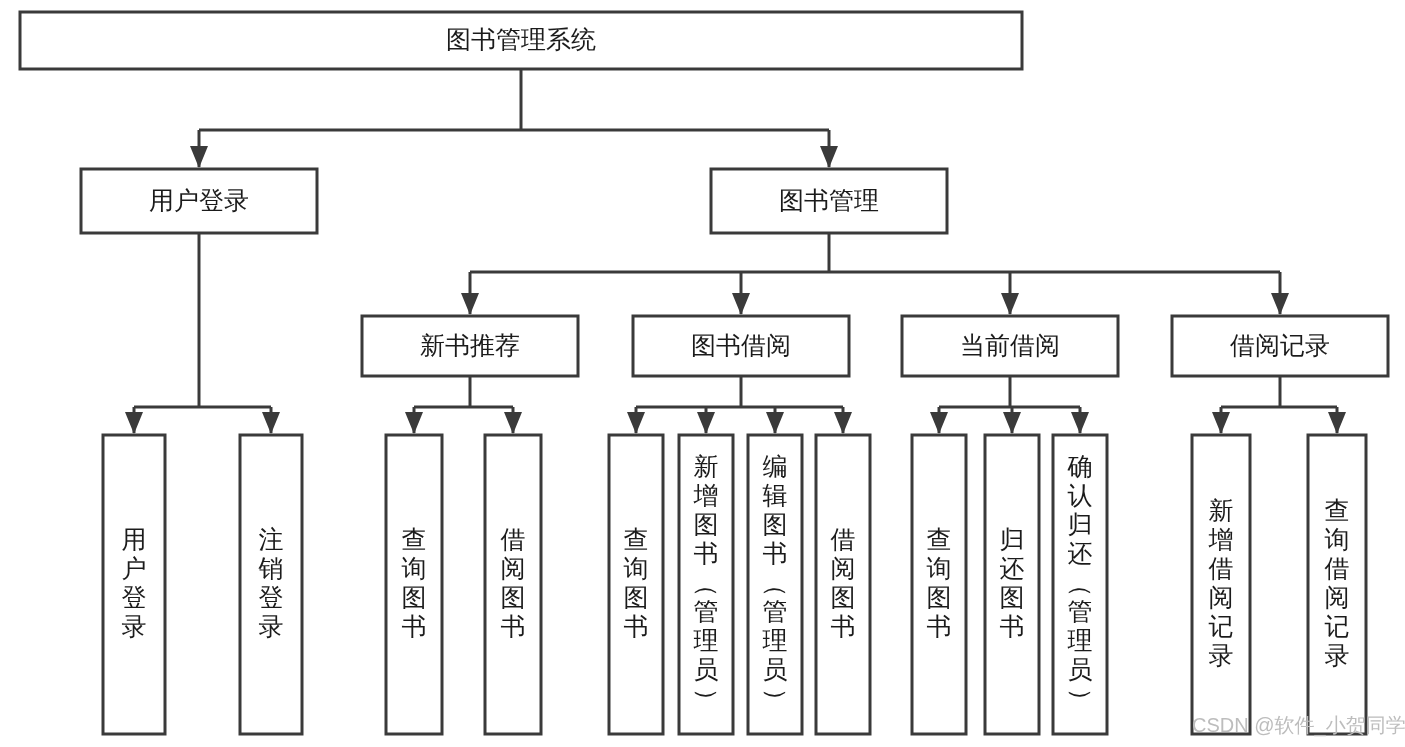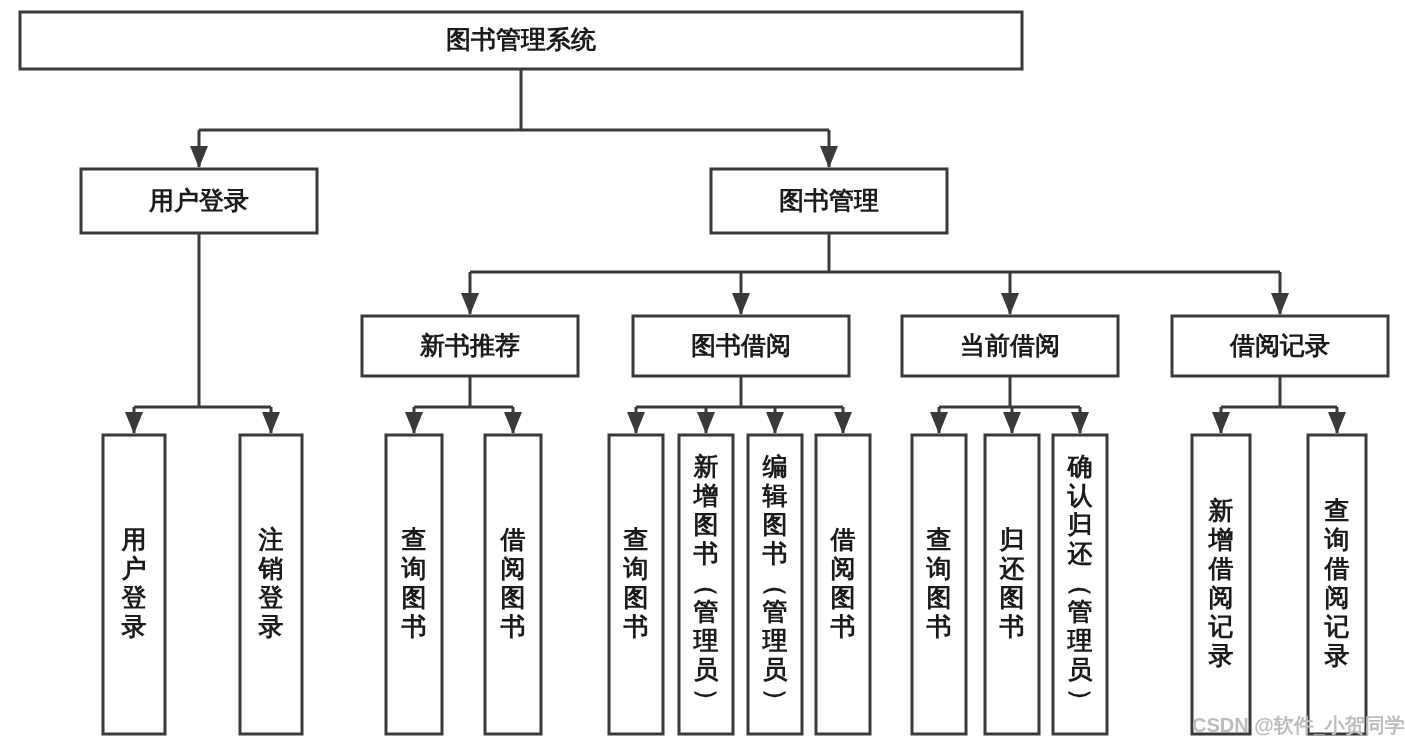--- a/index.html
+++ b/index.html
@@ -13,21 +13,20 @@
     font-family: "Liberation Sans", "DejaVu Sans", sans-serif;
     overflow: hidden;
     position: relative;
   }
   #diagram-root {
     position: absolute;
     left: 0;
     top: 0;
     width: 1243px;
     height: 747px;
-    font-weight: bold;
   }
   .node-box {
     fill: #ffffff;
     stroke: #3a3a3a;
     stroke-width: 3;
   }
   .connector {
     stroke: #3a3a3a;
     stroke-width: 3;
     fill: none;

